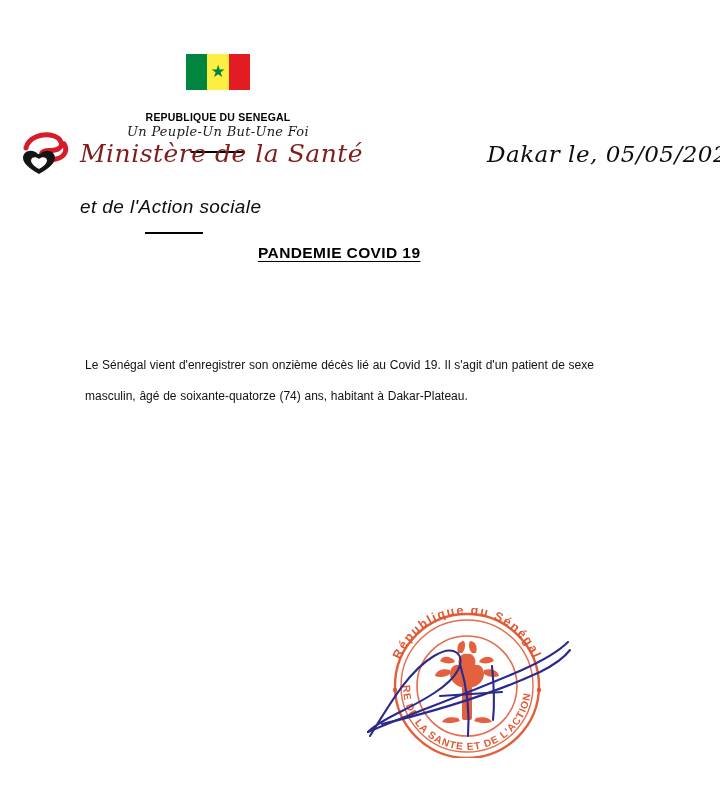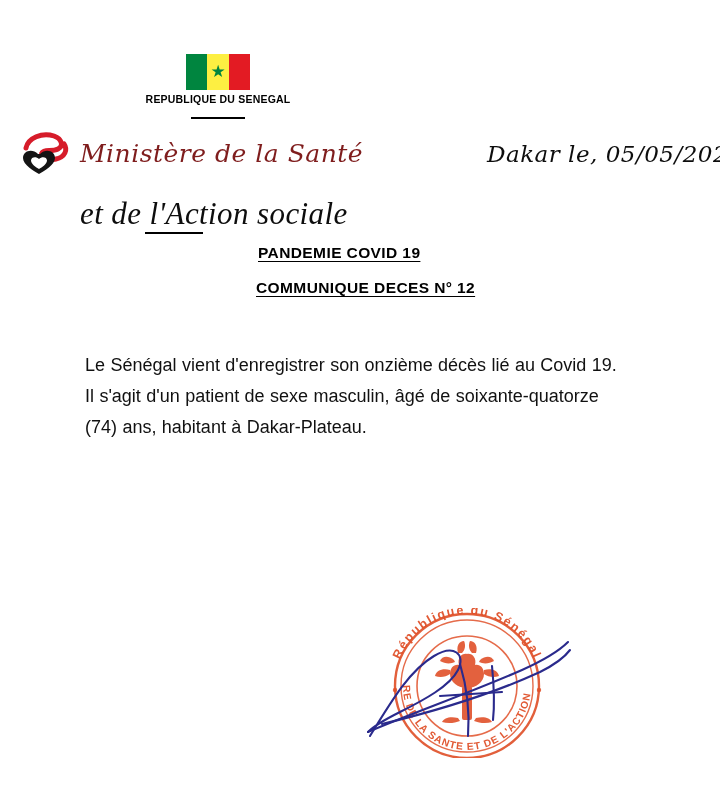--- a/index.html
+++ b/index.html
@@ -53,21 +53,21 @@
     transform: translate(-50%, -50%);
     width: 16px;
     height: 16px;
     color: #00853f;
     font-size: 17px;
     line-height: 16px;
     text-align: center;
   }
 
   .republic-line {
-    margin-top: 3px;
+    margin-top: 21px;
     font-family: "Liberation Sans", sans-serif;
     font-weight: bold;
     font-size: 10.5px;
     letter-spacing: 0.2px;
     color: #000;
   }
 
   .motto-line {
     margin-top: 1px;
     font-family: "DejaVu Serif", serif;
@@ -103,23 +103,23 @@
     font-size: 25px;
     color: #7f1d1d;
     letter-spacing: 0.5px;
     white-space: nowrap;
   }
 
   .ministry-line-2 {
     position: absolute;
     left: 80px;
     top: 196px;
-    font-family: Liberation Serif, serif;
-    font-style: italic;
-    font-size: 31px;
+    font-family: Liberation Sans, sans-serif;
+    font-style: italic;
+    font-size: 19px;
     color: #0d0d0d;
     letter-spacing: 0.4px;
     white-space: nowrap;
   }
 
   .rule-under-ministry {
     position: absolute;
     left: 145px;
     top: 232px;
     width: 58px;
@@ -167,21 +167,21 @@
 
   
   .body-text {
     position: absolute;
     left: 85px;
     top: 350px;
     width: 538px;
   }
 
   .paragraph {
-    font-size: 18px;
+    font-size: 12px;
     line-height: 31px;
     color: #111;
     margin: 0 0 12px 0;
     text-align: left;
     word-spacing: 0.4px;
   }
 
   
   .stamp-area {
     position: absolute;
@@ -206,20 +206,21 @@
 
     <div class="flag">
       <div class="band green"></div>
       <div class="band yellow"></div>
       <div class="band red"></div>
       <div class="star">★</div>
     </div>
 
     <div class="republic-line">REPUBLIQUE DU SENEGAL</div>
 
+    <div class="motto-line">Un Peuple-Un But-Une Foi</div>
 
     <div class="rule-short"></div>
   </div>
 
   <div class="ministry-logo">
     <svg width="56" height="46" viewBox="0 0 56 46" xmlns="http://www.w3.org/2000/svg">
       <path d="M8 18 C10 8, 24 2, 36 6 C44 9, 46 16, 40 19 C34 22, 26 19, 24 23" fill="none" stroke="#d61c2a" stroke-width="5" stroke-linecap="round"></path>
       <path d="M24 23 C22 27, 28 31, 38 29 C47 27, 50 20, 46 14" fill="none" stroke="#d61c2a" stroke-width="5" stroke-linecap="round"></path>
       <path d="M20 24 C14 18, 5 21, 5 28 C5 35, 16 41, 21 44 C26 41, 37 35, 37 28
                C37 21, 28 18, 22 24 Z" fill="#141414"></path>
@@ -231,21 +232,20 @@
   <div class="ministry-line-1">Ministère de la Santé</div>
 
   <div class="ministry-line-2">et de l'Action sociale</div>
 
   <div class="rule-under-ministry"></div>
 
   <div class="date-line">Dakar le, 05/05/2020</div>
 
   <div class="title-1">PANDEMIE COVID 19</div>
 
-  <div class="title-2">COMMUNIQUE DECES N° 12</div>
 
   <div class="body-text">
     <p class="paragraph">Le Sénégal vient d'enregistrer son onzième décès lié au Covid 19. Il s'agit d'un patient de sexe masculin, âgé de soixante-quatorze (74) ans, habitant à Dakar-Plateau.</p>
   </div>
 
   <div class="stamp-area">
 
     <svg class="stamp-svg" width="230" height="150" viewBox="0 0 230 150" xmlns="http://www.w3.org/2000/svg">
       <defs>
         <path id="arcTop" d="M 33 78 A 72 72 0 0 1 177 78"></path>

